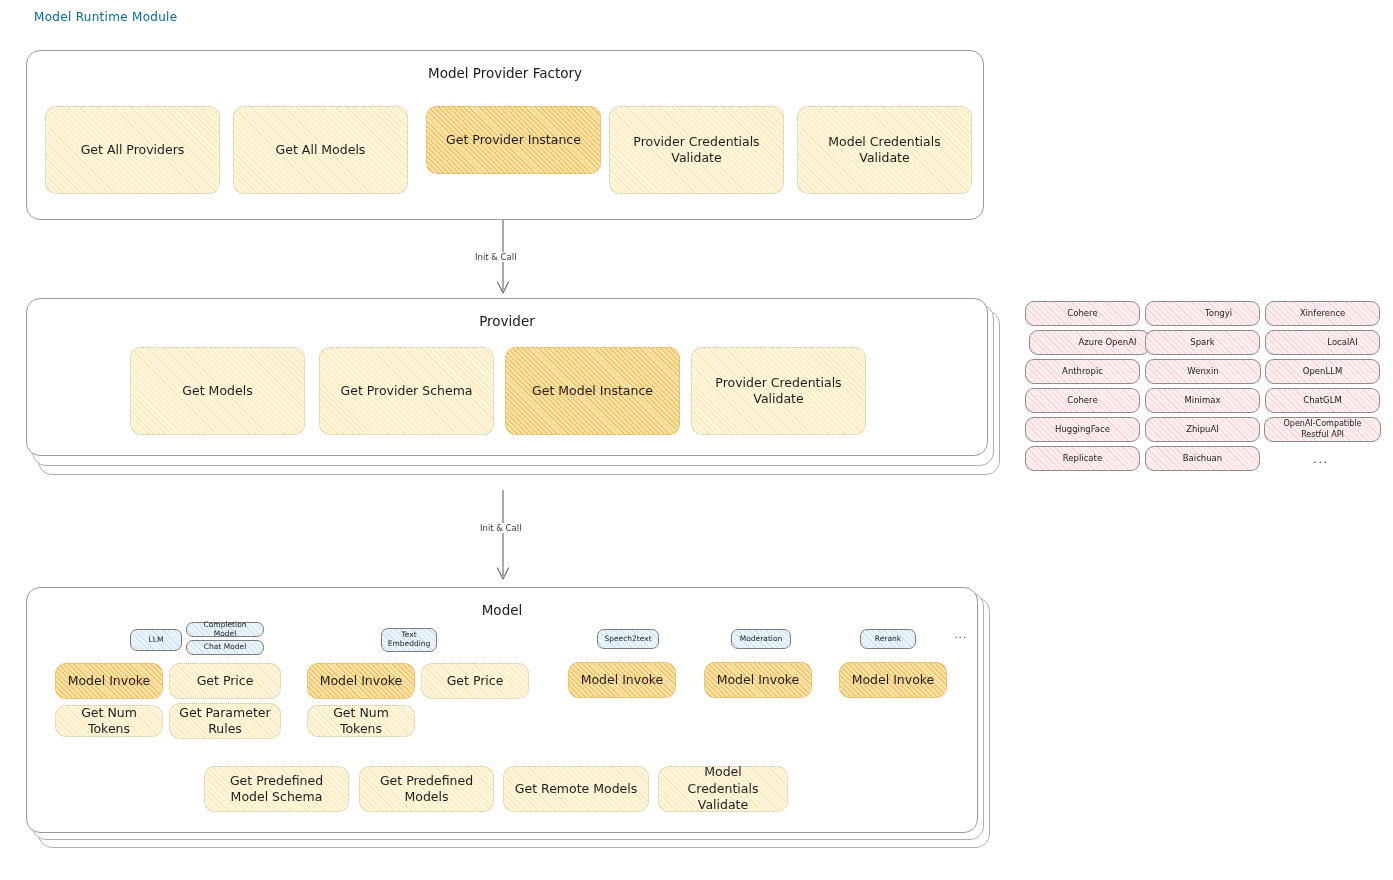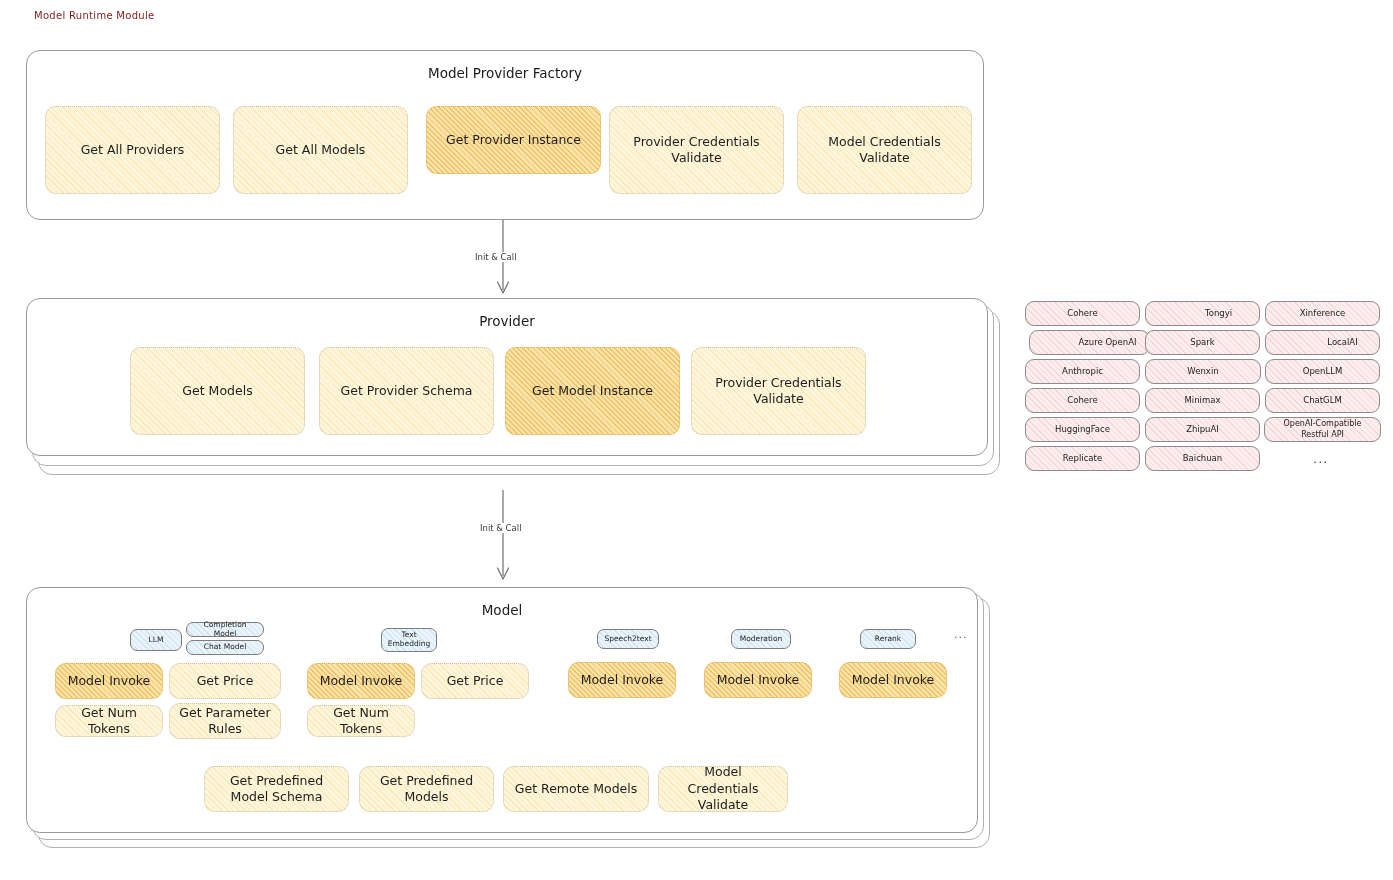--- a/index.html
+++ b/index.html
@@ -11,22 +11,22 @@
     width: 1393px; height: 880px;
     position: relative;
     font-family: "DejaVu Sans", sans-serif;
     overflow: hidden;
   }
 
   
   #page-title {
     position: absolute;
     left: 34px; top: 10px;
-    font-size: 10px;
-    color: #7f1d1d;
+    font-size: 12px;
+    color: #0369a1;
     letter-spacing: 0.3px;
   }
 
   
   .sketch-card {
     position: absolute;
     background: #ffffff;
     border: 1.1px solid #9a9a9a;
     border-radius: 14px;
   }

